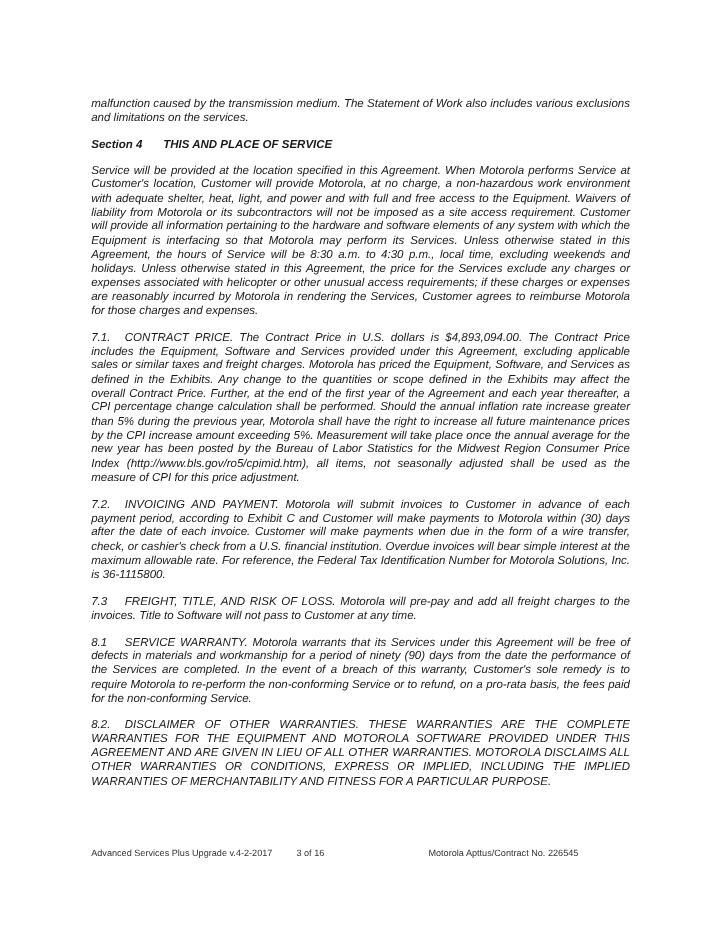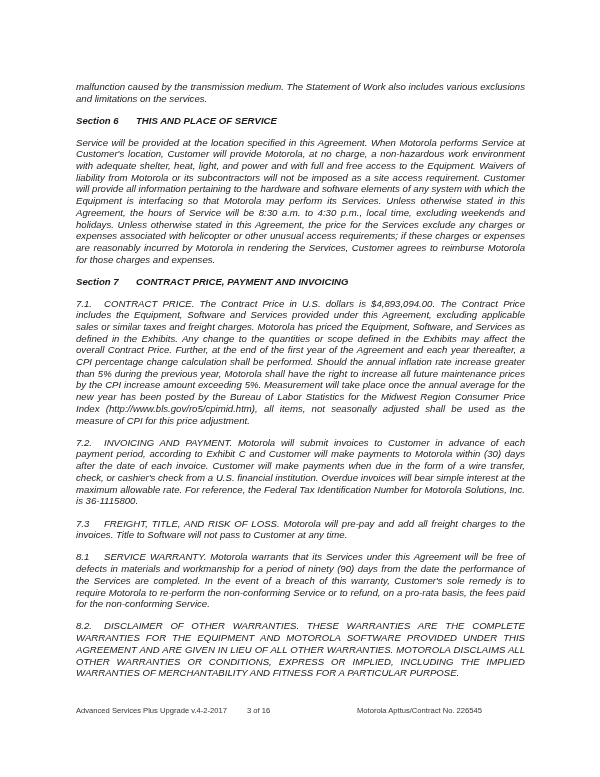--- a/index.html
+++ b/index.html
@@ -14,29 +14,25 @@
   .footer { position: absolute; top: 706px; left: 76px; width: 449px; font-size: 7.6px; color: #333; }
   .footer span { position: absolute; top: 0; white-space: nowrap; }
 </style>
 </head>
 <body>
 
 <div class="page">
   <p class="block">malfunction caused by the transmission medium.  The Statement of Work also includes various exclusions and limitations on the services.</p>
 
   <div class="heading">
-    <span class="num">Section 6</span>
+    <span class="num">Section 4</span>
     <span>THIS AND PLACE OF SERVICE</span>
   </div>
   <p class="block">Service will be provided at the location specified in this Agreement.  When Motorola performs Service at Customer's location, Customer will provide Motorola, at no charge, a non-hazardous work environment with adequate shelter, heat, light, and power and with full and free access to the Equipment.  Waivers of liability from Motorola or its subcontractors will not be imposed as a site access requirement.  Customer will provide all information pertaining to the hardware and software elements of any system with which the Equipment is interfacing so that Motorola may perform its Services.  Unless otherwise stated in this Agreement, the hours of Service will be 8:30 a.m. to 4:30 p.m., local time, excluding weekends and holidays.  Unless otherwise stated in this Agreement, the price for the Services exclude any charges or expenses associated with helicopter or other unusual access requirements; if these charges or expenses are reasonably incurred by Motorola in rendering the Services, Customer agrees to reimburse Motorola for those charges and expenses.</p>
 
-  <div class="heading">
-    <span class="num">Section 7</span>
-    <span>CONTRACT PRICE, PAYMENT AND INVOICING</span>
-  </div>
   <p class="block"><span class="para-num">7.1.</span><span>CONTRACT PRICE.  The Contract Price in U.S. dollars is $4,893,094.00.  The Contract Price includes the Equipment, Software and Services provided under this Agreement, excluding applicable sales or similar taxes and freight charges.  Motorola has priced the Equipment, Software, and Services as defined in the Exhibits.  Any change to the quantities or scope defined in the Exhibits may affect the overall Contract Price. Further, at the end of the first year of the Agreement and each year thereafter, a CPI percentage change calculation shall be performed.  Should the annual inflation rate increase greater than 5% during the previous year, Motorola shall have the right to increase all future maintenance prices by the CPI increase amount exceeding 5%.  Measurement will take place once the annual average for the new year has been posted by the Bureau of Labor Statistics for the Midwest Region Consumer Price Index (http://www.bls.gov/ro5/cpimid.htm), all items, not seasonally adjusted shall be used as the measure of CPI for this price adjustment.</span></p>
   <p class="block"><span class="para-num">7.2.</span><span>INVOICING AND PAYMENT.  Motorola will submit invoices to Customer in advance of each payment period, according to Exhibit C and Customer will make payments to Motorola within (30) days after the date of each invoice. Customer will make payments when due in the form of a wire transfer, check, or cashier's check from a U.S. financial institution.  Overdue invoices will bear simple interest at the maximum allowable rate. For reference, the Federal Tax Identification Number for Motorola Solutions, Inc. is 36-1115800.</span></p>
   <p class="block"><span class="para-num">7.3</span><span>FREIGHT, TITLE, AND RISK OF LOSS.  Motorola will pre-pay and add all freight charges to the invoices.  Title to Software will not pass to Customer at any time.</span></p>
 
   <p class="block"><span class="para-num">8.1</span><span>SERVICE WARRANTY.  Motorola warrants that its Services under this Agreement will be free of defects in materials and workmanship for a period of ninety (90) days from the date the performance of the Services are completed.  In the event of a breach of this warranty, Customer's sole remedy is to require Motorola to re-perform the non-conforming Service or to refund, on a pro-rata basis, the fees paid for the non-conforming Service.</span></p>
   <p class="block"><span class="para-num">8.2.</span><span>DISCLAIMER OF OTHER WARRANTIES.  THESE WARRANTIES ARE THE COMPLETE WARRANTIES FOR THE EQUIPMENT AND MOTOROLA SOFTWARE PROVIDED UNDER THIS AGREEMENT AND ARE GIVEN IN LIEU OF ALL OTHER WARRANTIES.  MOTOROLA DISCLAIMS ALL OTHER WARRANTIES OR CONDITIONS, EXPRESS OR IMPLIED, INCLUDING THE IMPLIED WARRANTIES OF MERCHANTABILITY AND FITNESS FOR A PARTICULAR PURPOSE.</span></p>
 </div>
 
 <div class="footer">
   <span style="left:0">Advanced Services Plus Upgrade  v.4-2-2017</span>

